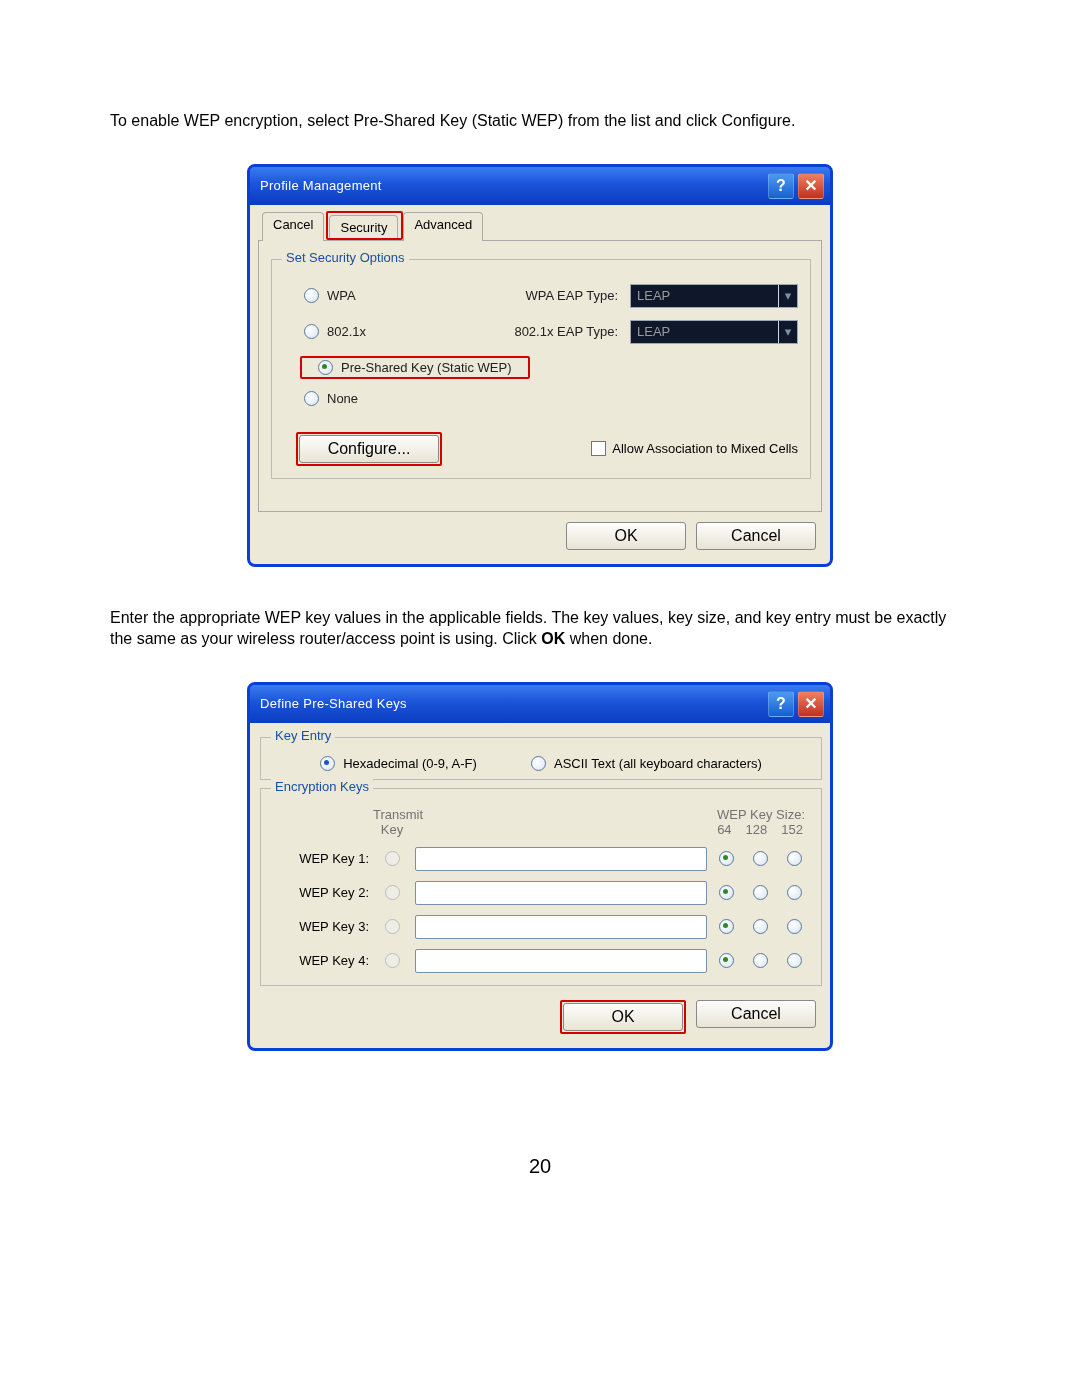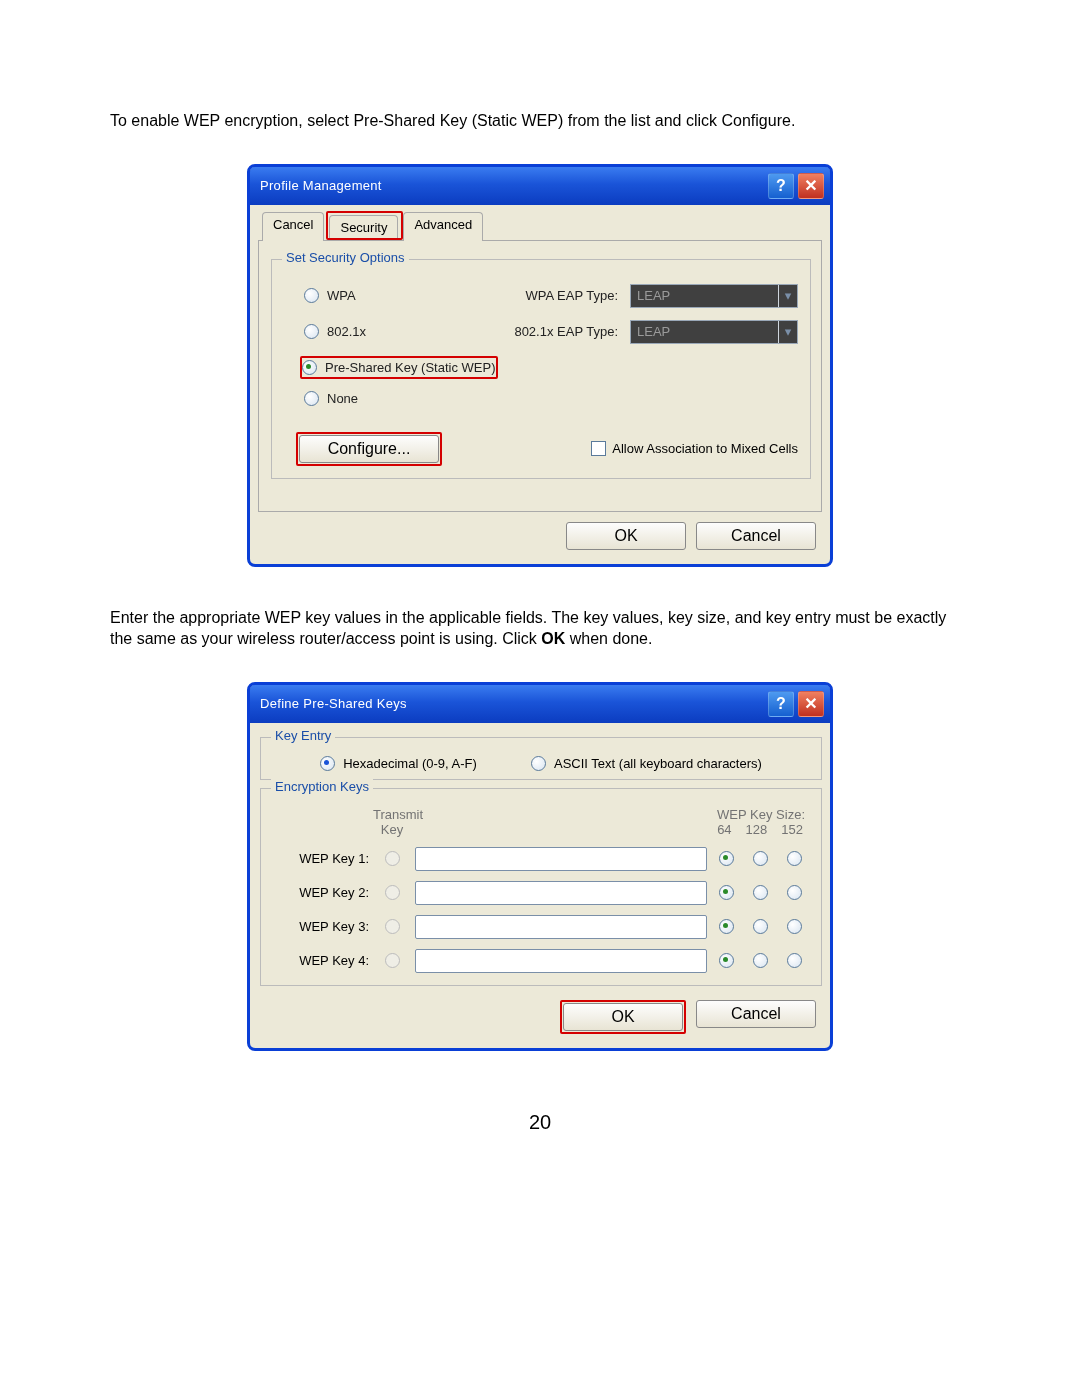--- a/index.html
+++ b/index.html
@@ -174,21 +174,21 @@
     margin-left: auto;
     display: flex;
     align-items: center;
     gap: 12px;
     font-size: 13px;
   }
   .combo {
     width: 160px;
     height: 22px;
     border: 1px solid #9aa8b8;
-    background: #404040;
+    background: #0f172a;
     display: flex;
     align-items: center;
     justify-content: space-between;
     padding: 0 0 0 6px;
     color: #9a9a9a;
     font-size: 13px;
   }
   .combo-arrow {
     width: 18px; height: 100%;
     border-left: 1px solid #cfd6dd;
@@ -250,21 +250,21 @@
     width: 13px; height: 13px;
     border: 1px solid #bcbcbc;
     border-radius: 50%;
     margin: 0 auto;
     background: #efeee6;
   }
   .page-num {
     text-align: center;
     font-size: 20px;
     color: #000;
-    margin-top: 60px;
+    margin-top: 104px;
   }
 </style>
 </head>
 <body>
 
 <div class="page">
 
   <p class="doc-text">To enable WEP encryption, select Pre-Shared Key (Static WEP) from the list and click Configure.</p>
 
   <div class="dialog d1">
@@ -306,21 +306,21 @@
             <span class="eap-col">
               <span>802.1x EAP Type:</span>
               <span class="combo">
                 <span>LEAP</span>
                 <span class="combo-arrow">▾</span>
               </span>
             </span>
           </div>
 
           <div class="opt-row" style="padding-left:16px">
-            <span class="hl-red" style="padding:2px 0">
+            <span class="hl-red" style="padding:2px 16px">
               <span class="radio checked"></span>
               <span>Pre-Shared Key (Static WEP)</span>
             </span>
           </div>
 
           <div class="opt-row">
             <span class="radio"></span>
             <span>None</span>
           </div>
 

